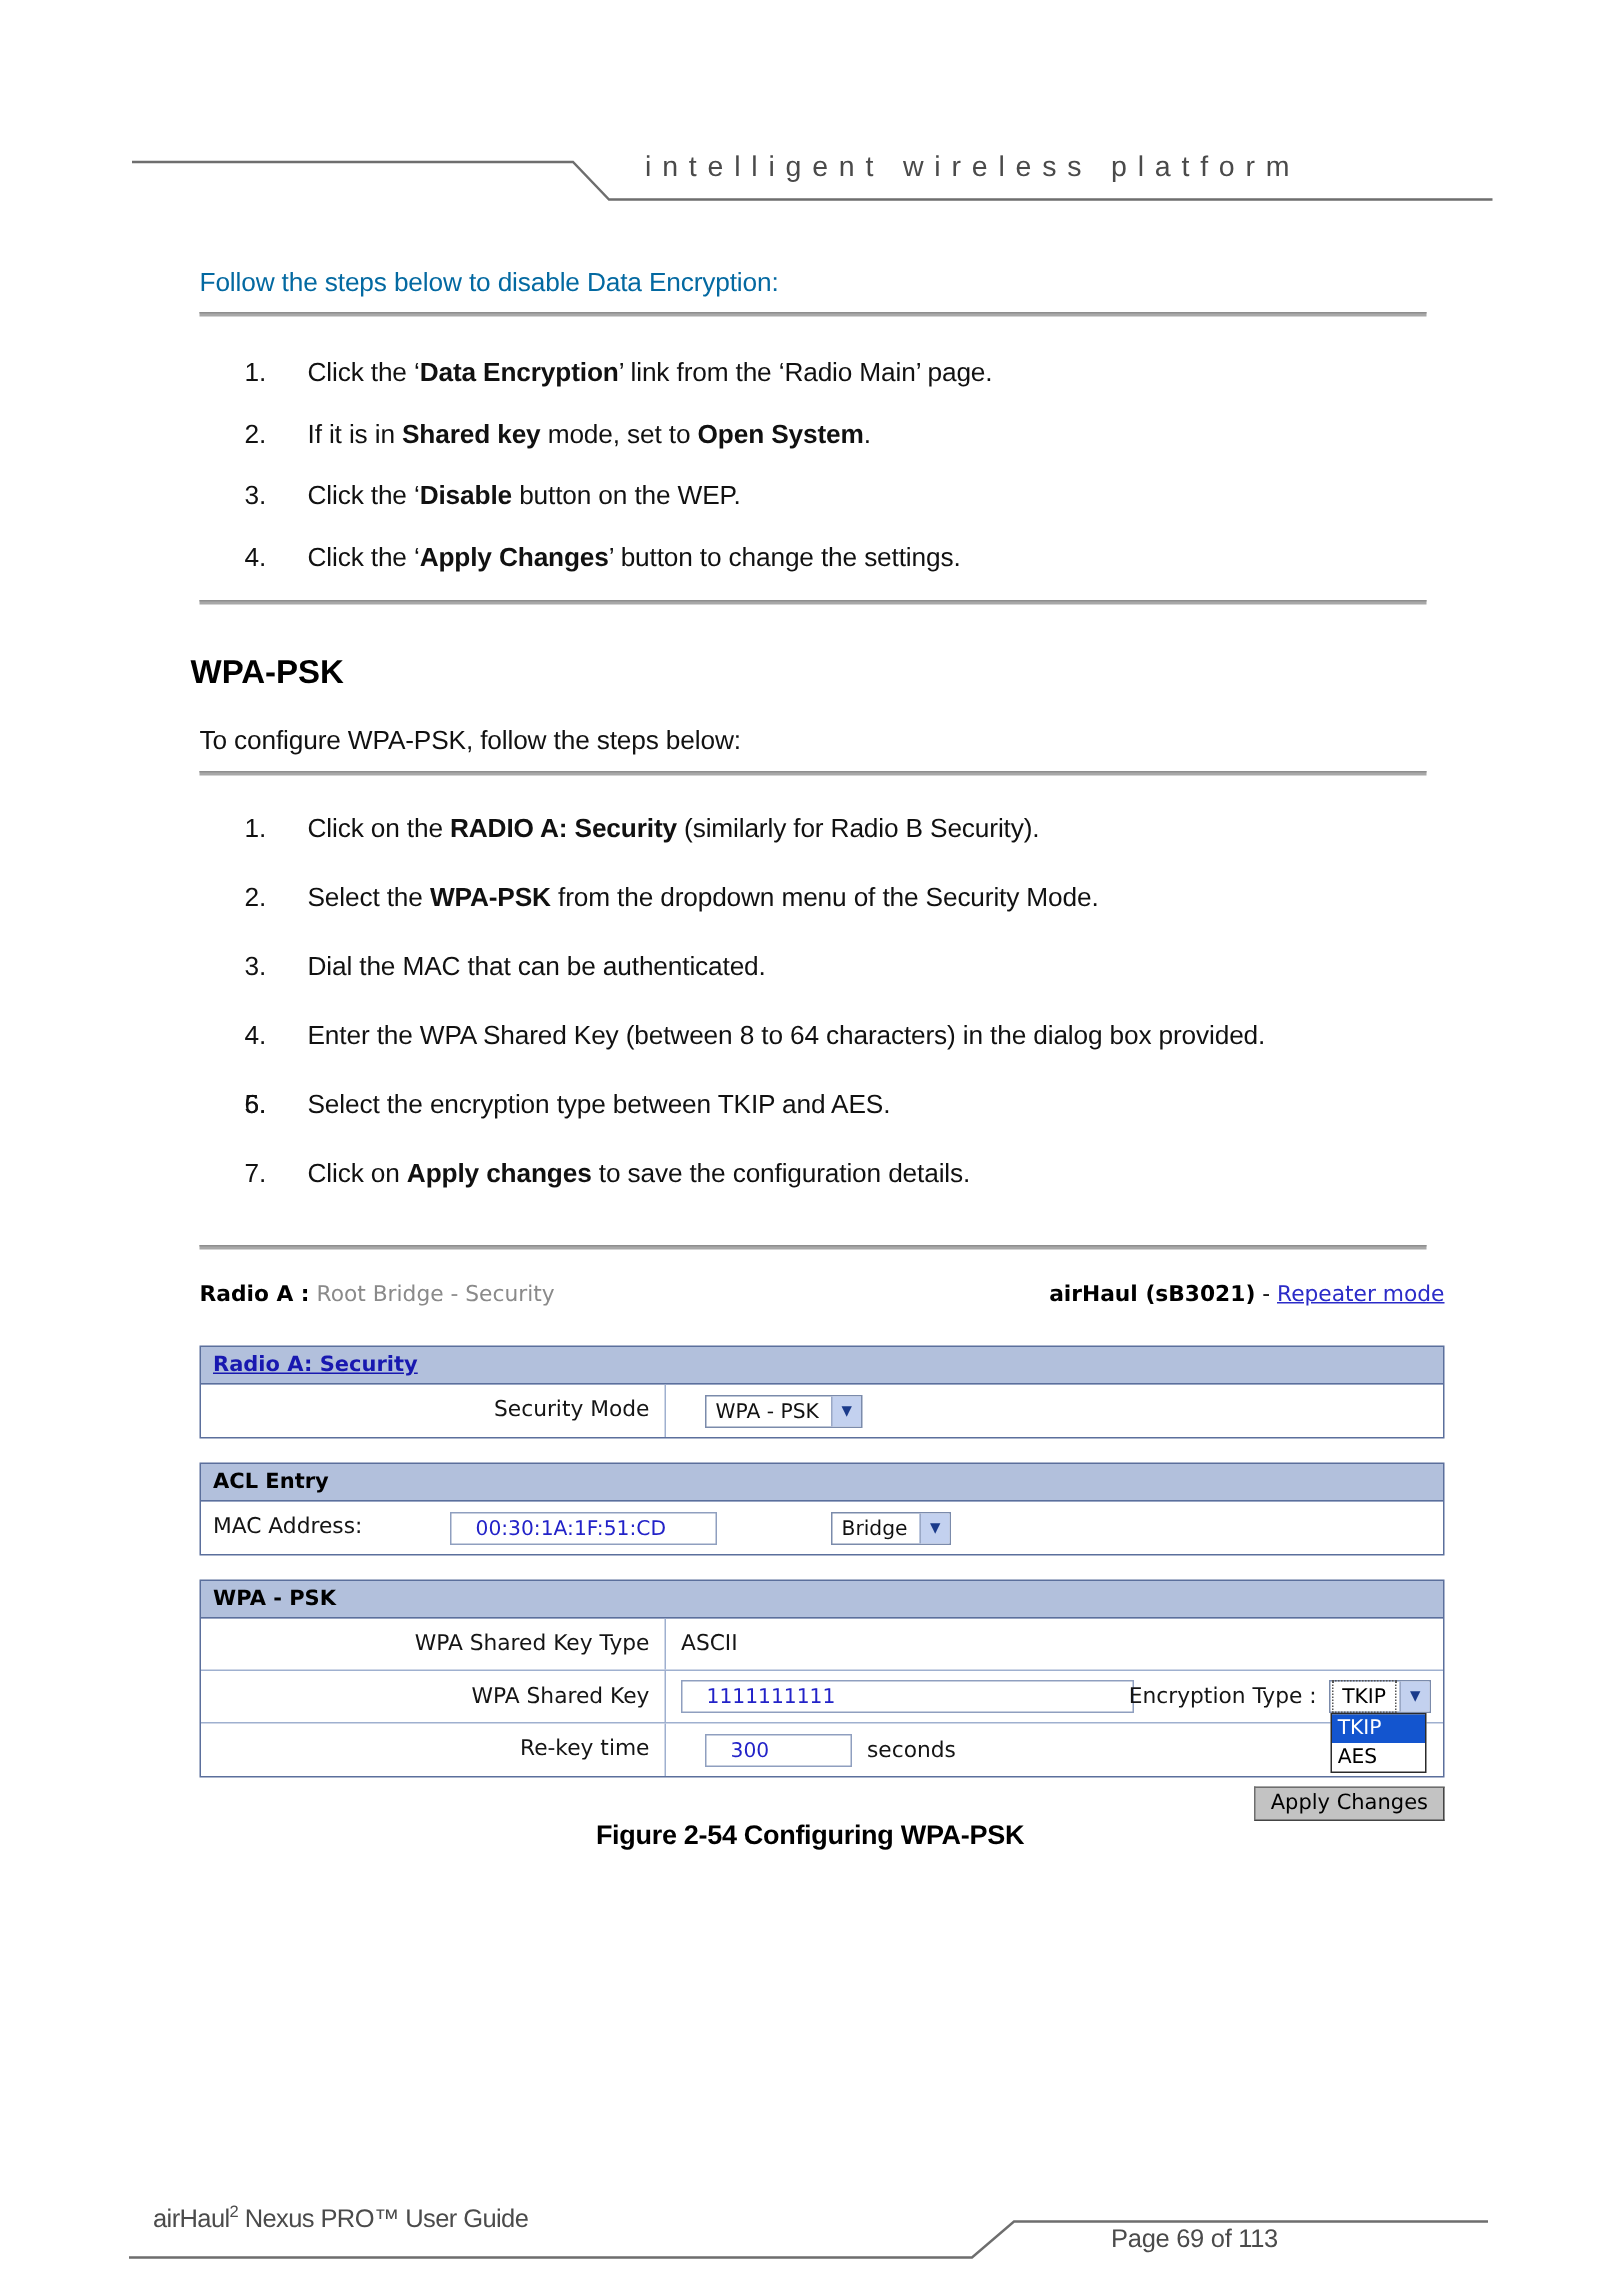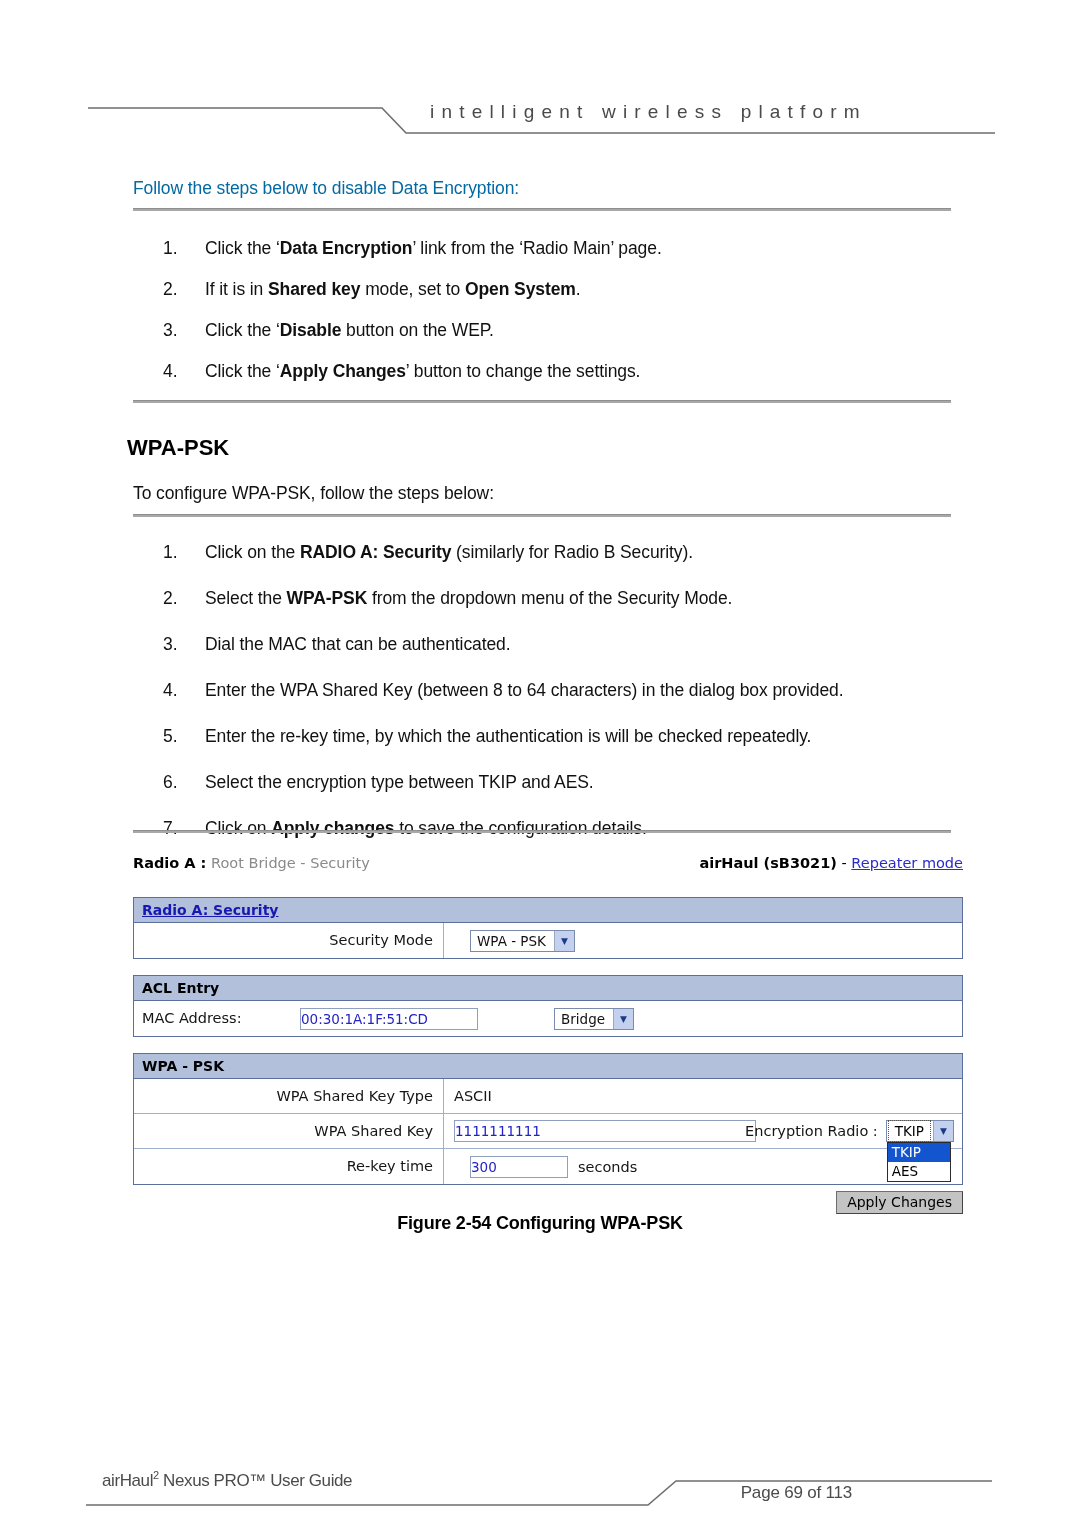--- a/index.html
+++ b/index.html
@@ -234,21 +234,21 @@
   .sel.wide .sel-val { min-width: 68px; }
 
   
   .tinput {
     border: 1px solid #8f9fbf;
     background: #fff;
     height: 22px;
     line-height: 20px;
     font-size: 13.5px;
     color: #2222c8;
-    padding: 0 0;
+    padding: 0 16px;
     box-sizing: border-box;
     font-family: "DejaVu Sans", sans-serif;
   }
   .tinput.mac { width: 178px; }
   .tinput.key { width: 302px; }
   .tinput.rekey { width: 98px; }
 
   .inline-lbl {
     font-size: 14.5px;
     color: #151515;
@@ -407,21 +407,21 @@
   <div class="wpa-heading">WPA-PSK</div>
   <div class="to-configure">To configure WPA-PSK, follow the steps below:</div>
 
   <div class="hr-gray hr-3"></div>
 
   <ol class="steps steps-2">
       <li><span class="num">1.</span><span class="txt">Click on the <b class="bold">RADIO A: Security</b> (similarly for Radio B Security).</span></li>
       <li><span class="num">2.</span><span class="txt">Select the <b class="bold">WPA-PSK</b> from the dropdown menu of the Security Mode.</span></li>
       <li><span class="num">3.</span><span class="txt">Dial the MAC that can be authenticated.</span></li>
       <li><span class="num">4.</span><span class="txt">Enter the WPA Shared Key (between 8 to 64 characters) in the dialog box provided.</span></li>
-      <li><span class="num">5.</span><span class="txt">Enter the re-key time, by which the authentication is will be checked repeatedly.</span></li>
+      <li><span class="num">5.</span></li>
       <li><span class="num">6.</span><span class="txt">Select the encryption type between TKIP and AES.</span></li>
       <li><span class="num">7.</span><span class="txt">Click on <b class="bold">Apply changes</b> to save the configuration details.</span></li>
     </ol>
 
   <div class="hr-gray hr-4"></div>
 
   <div class="router-ui">
 
     <div class="ru-titlebar">
       <div class="ru-title-left">
@@ -474,21 +474,21 @@
           <span class="plaintext">ASCII</span>
         </div>
       </div>
 
       <div class="prow">
         <div class="plabel">WPA Shared Key</div>
         <div class="pfield">
           <input class="tinput key" value="1111111111" style="">
 
           <div class="enc-wrap">
-            <span class="enc-label">Encryption Radio :</span>
+            <span class="enc-label">Encryption Type :</span>
             <div class="enc-select-box">
               <div class="enc-closed">
                 <span class="ec-val">TKIP</span>
                 <span class="ec-arrow">▼</span>
               </div>
               <div class="enc-open">
                   <div class="opt selected">TKIP</div>
                   <div class="opt">AES</div>
                 </div>
             </div>

